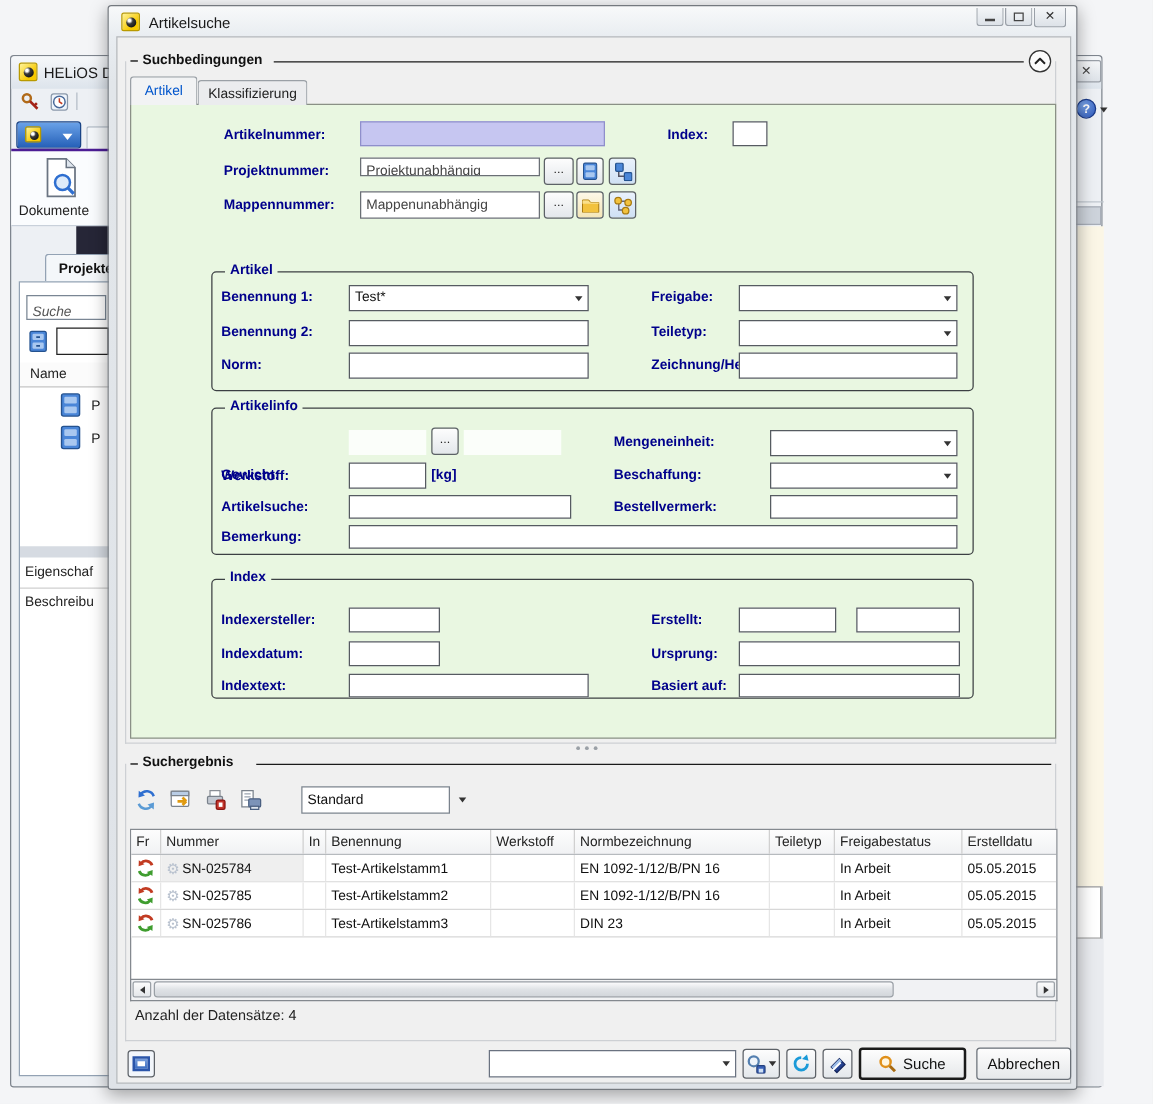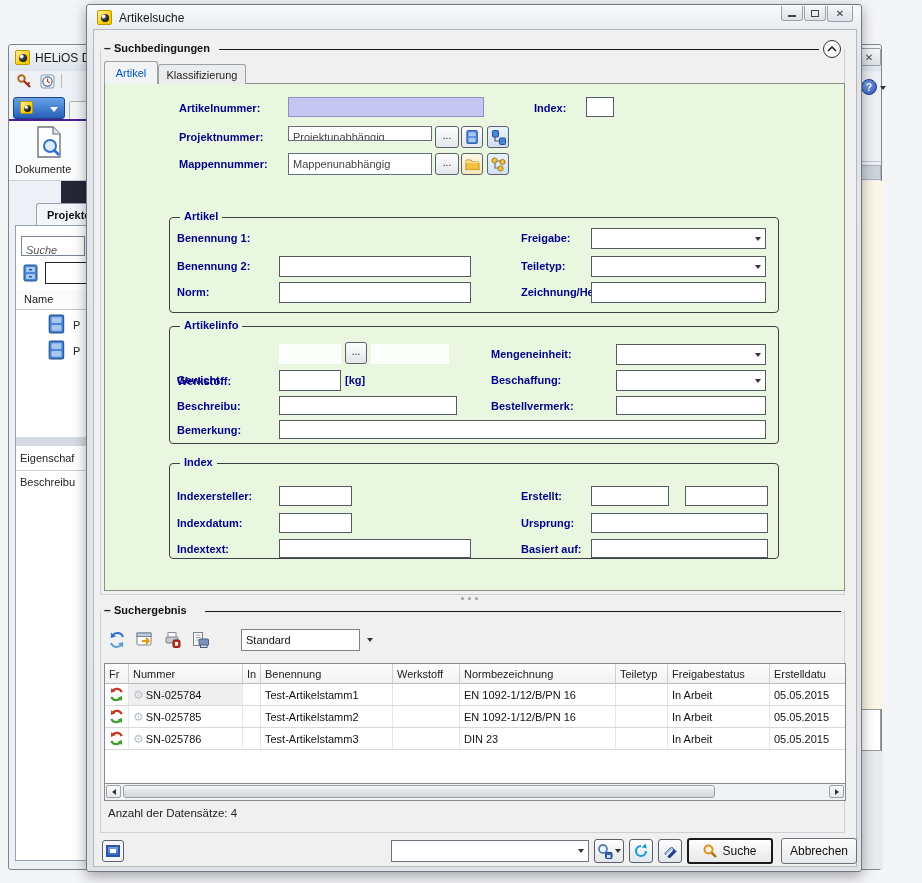--- a/index.html
+++ b/index.html
@@ -251,20 +251,24 @@
       <circle cx="3.5" cy="3.5" r="2.6" fill="#f2c23e" stroke="#a87a10"></circle>
       <circle cx="11.5" cy="5" r="2.6" fill="#f2c23e" stroke="#a87a10"></circle>
       <circle cx="9.5" cy="11.5" r="2.6" fill="#f2c23e" stroke="#a87a10"></circle>
     </svg>
   </div>
 
   <div class="grp" style="left:82px;top:212px;width:610px;height:96px;z-index:2;">
     <span class="legend" style="left:10px;">Artikel</span>
   </div>
   <span class="lbl" style="left:90px;top:227px;z-index:3;">Benennung 1:</span>
+  <div class="combo" style="left:192px;top:223px;width:192px;height:21px;z-index:3;">
+    <span class="ctext">Test*</span>
+    <span class="tri-d"></span>
+  </div>
   <span class="lbl" style="left:434px;top:227px;z-index:3;">Freigabe:</span>
   <div class="combo" style="left:504px;top:223px;width:175px;height:21px;z-index:3;">
     <span class="tri-d"></span>
   </div>
   <span class="lbl" style="left:90px;top:255px;z-index:3;">Benennung 2:</span>
   <div class="fld" style="left:192px;top:251px;width:192px;height:21px;z-index:3;"></div>
   <span class="lbl" style="left:434px;top:255px;z-index:3;">Teiletyp:</span>
   <div class="combo" style="left:504px;top:251px;width:175px;height:21px;z-index:3;">
     <span class="tri-d"></span>
   </div>
@@ -286,21 +290,21 @@
   <div class="combo" style="left:529px;top:339px;width:150px;height:21px;z-index:3;">
     <span class="tri-d"></span>
   </div>
   <span class="lbl" style="left:90px;top:369px;z-index:3;">Gewicht:</span>
   <div class="fld" style="left:192px;top:365px;width:62px;height:21px;z-index:3;"></div>
   <span class="lbl" style="left:258px;top:369px;z-index:3;">[kg]</span>
   <span class="lbl" style="left:404px;top:369px;z-index:3;">Beschaffung:</span>
   <div class="combo" style="left:529px;top:365px;width:150px;height:21px;z-index:3;">
     <span class="tri-d"></span>
   </div>
-  <span class="lbl" style="left:90px;top:395px;z-index:3;">Beschreibu:</span>
+  <span class="lbl" style="left:90px;top:395px;z-index:3;">Artikelsuche:</span>
   <div class="fld" style="left:192px;top:391px;width:178px;height:19px;z-index:3;"></div>
   <span class="lbl" style="left:404px;top:395px;z-index:3;">Bestellvermerk:</span>
   <div class="fld" style="left:529px;top:391px;width:150px;height:19px;z-index:3;"></div>
   <span class="lbl" style="left:90px;top:419px;z-index:3;">Bemerkung:</span>
   <div class="fld" style="left:192px;top:415px;width:487px;height:19px;z-index:3;"></div>
 
   <div class="grp" style="left:82px;top:458px;width:610px;height:96px;z-index:2;">
     <span class="legend" style="left:10px;">Index</span>
   </div>
   <span class="lbl" style="left:90px;top:485px;z-index:3;">Indexersteller:</span>

